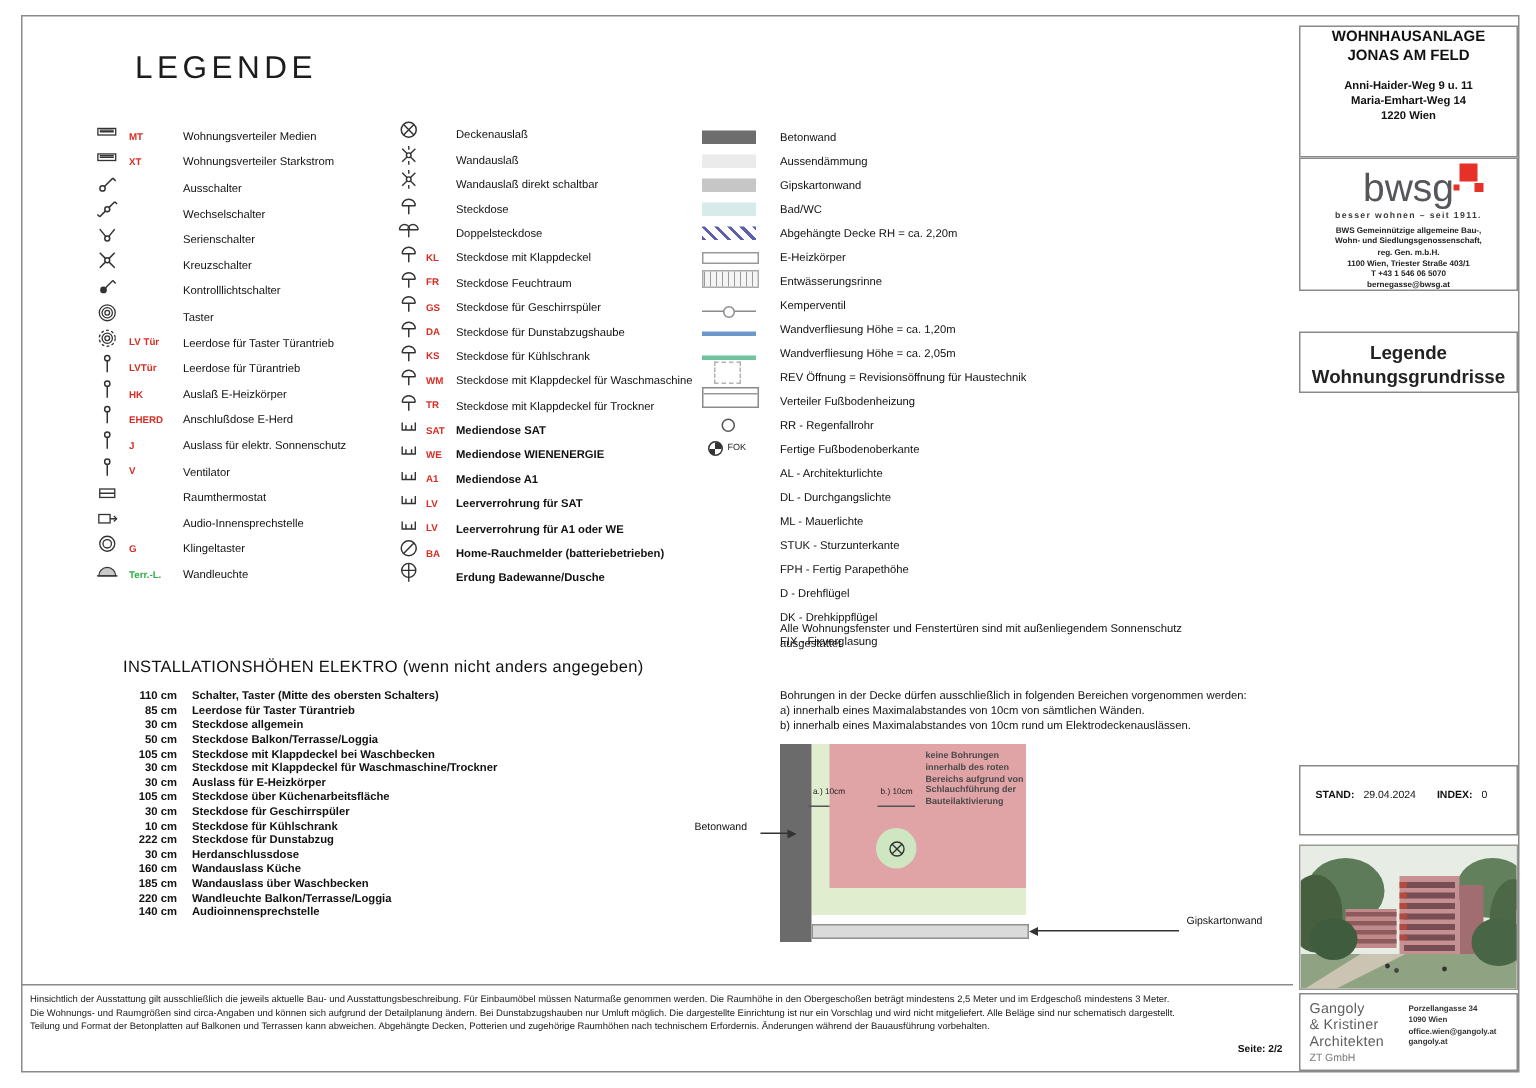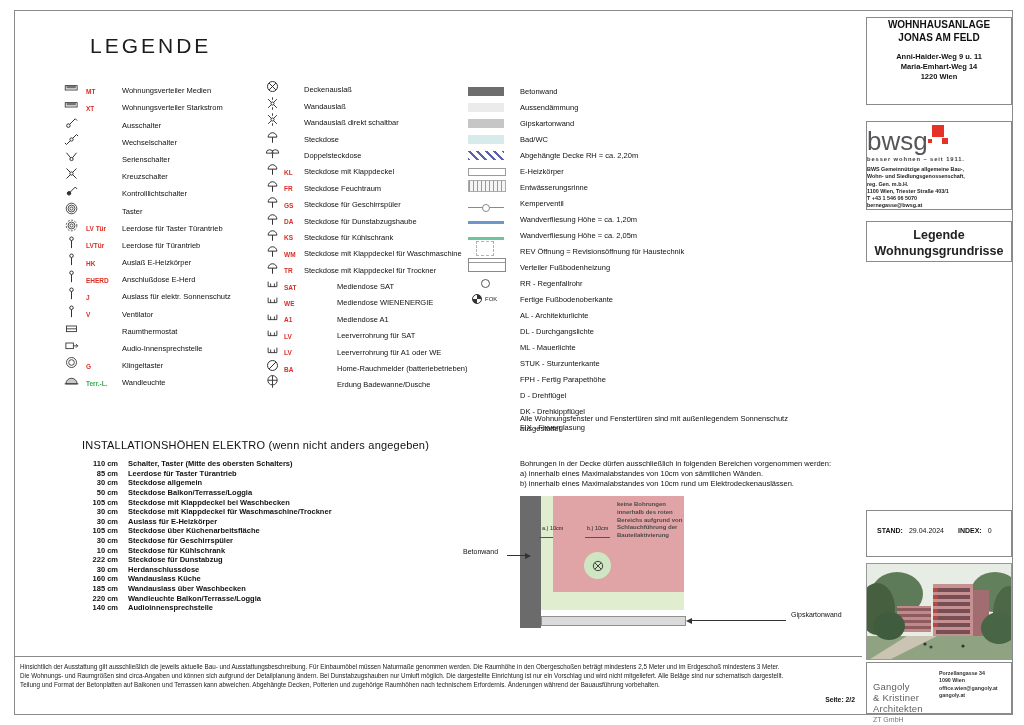--- a/index.html
+++ b/index.html
@@ -20,21 +20,21 @@
   #col3{left:468px;top:80px;width:350px;}
   #col3 .lrow{height:16px;}
   .lrow{display:flex;align-items:flex-end;flex:none;}
   .sym{width:30px;flex:none;display:flex;justify-content:center;align-items:center;}
   #col2 .sym{width:24px;}
   .glyph{width:15px;height:15px;}
   .code{font-size:6.5px;font-weight:bold;color:#d92e25;width:36px;flex:none;line-height:1;}
   #col2 .code{width:20px;}
   .code.green{color:#2fae45;}
   .lbl{font-size:7.5px;color:#111;white-space:nowrap;}
-  .lbl.bold{font-weight:normal;margin-left:33px;}
+  .lbl.bold{font-weight:bold;}
 
   
   .sw{width:52px;flex:none;display:flex;align-items:center;}
   .swi{width:36px;height:9px;flex:none;}
   .sw-code{font-size:6px;color:#222;margin-left:3px;}
   .sw-code:empty{display:none;}
   .sw-beton .swi{background:#6d6d6d;}
   .sw-daemm .swi{background:#ebebeb;}
   .sw-gips .swi{background:#c6c6c6;}
   .sw-bad .swi{background:#d7ecea;}
@@ -92,37 +92,37 @@
   
   #footer-line{left:14px;top:656px;width:848px;border-top:1px solid #8a8a8a;}
   #footer-text{left:20px;top:662px;width:833px;font-size:6.3px;color:#1a1a1a;line-height:1.45;}
   #page-num{left:700px;top:696px;width:155px;text-align:right;font-size:6.8px;font-weight:600;}
 
   
   .rbox{left:866px;width:146px;border:1px solid #8a8a8a;background:#fff;box-sizing:border-box;}
   #box-project{top:17px;height:88px;text-align:center;}
   .prj-title{font-size:10px;font-weight:bold;margin-top:0;line-height:1.3;}
   .prj-addr{font-size:7.5px;font-weight:bold;margin-top:8px;line-height:1.35;}
-  #box-bwsg{top:121px;height:89px;text-align:left;}
+  #box-bwsg{top:105px;height:89px;text-align:center;}
   .bwsg-wrap{display:inline-block;position:relative;margin-top:6px;}
   .bwsg-text{font-size:26px;color:#55565a;line-height:1;}
   .bwsg-sq{position:absolute;background:#e53127;}
   .sq1{width:12px;height:12px;right:-16px;top:-3px;}
   .sq2{width:6px;height:6px;right:-20px;top:10px;}
   .sq3{width:4px;height:4px;right:-4px;top:11px;}
   .bwsg-tag{font-size:5.8px;font-weight:bold;letter-spacing:0.9px;color:#3b3b3b;margin-top:2px;}
   .bwsg-addr{font-size:5.4px;font-weight:600;color:#222;line-height:1.35;margin-top:4px;}
   #box-doc{top:221px;height:41px;text-align:center;}
   .doc-title{font-size:12.5px;font-weight:bold;line-height:1.3;margin-top:5px;color:#222;}
   #box-stand{top:510px;height:47px;}
   .stand-row{display:flex;gap:6px;margin:16px 0 0 10px;font-size:7px;align-items:baseline;}
   .stand-lab{font-weight:bold;}
   #box-photo{top:563px;height:97px;overflow:hidden;border:1px solid #999;}
   #box-arch{top:662px;height:52px;display:flex;}
-  .arch-left{padding:5px 2px 0 6px;width:72px;box-sizing:border-box;margin-top:14px;}
+  .arch-left{padding:5px 2px 0 6px;width:72px;box-sizing:border-box;}
   .arch-name{font-size:9.5px;color:#5f5f5f;line-height:1.14;letter-spacing:0.2px;}
   .arch-sub{font-size:7px;color:#777;margin-top:2px;}
   .arch-right{padding-top:7px;font-size:5.3px;font-weight:bold;color:#333;line-height:1.4;}
 
   svg.glyph *, .dg-circle svg *{vector-effect:non-scaling-stroke;}
 </style>
 </head>
 <body>
 
 <svg width="0" height="0" style="position:absolute" aria-hidden="true">

